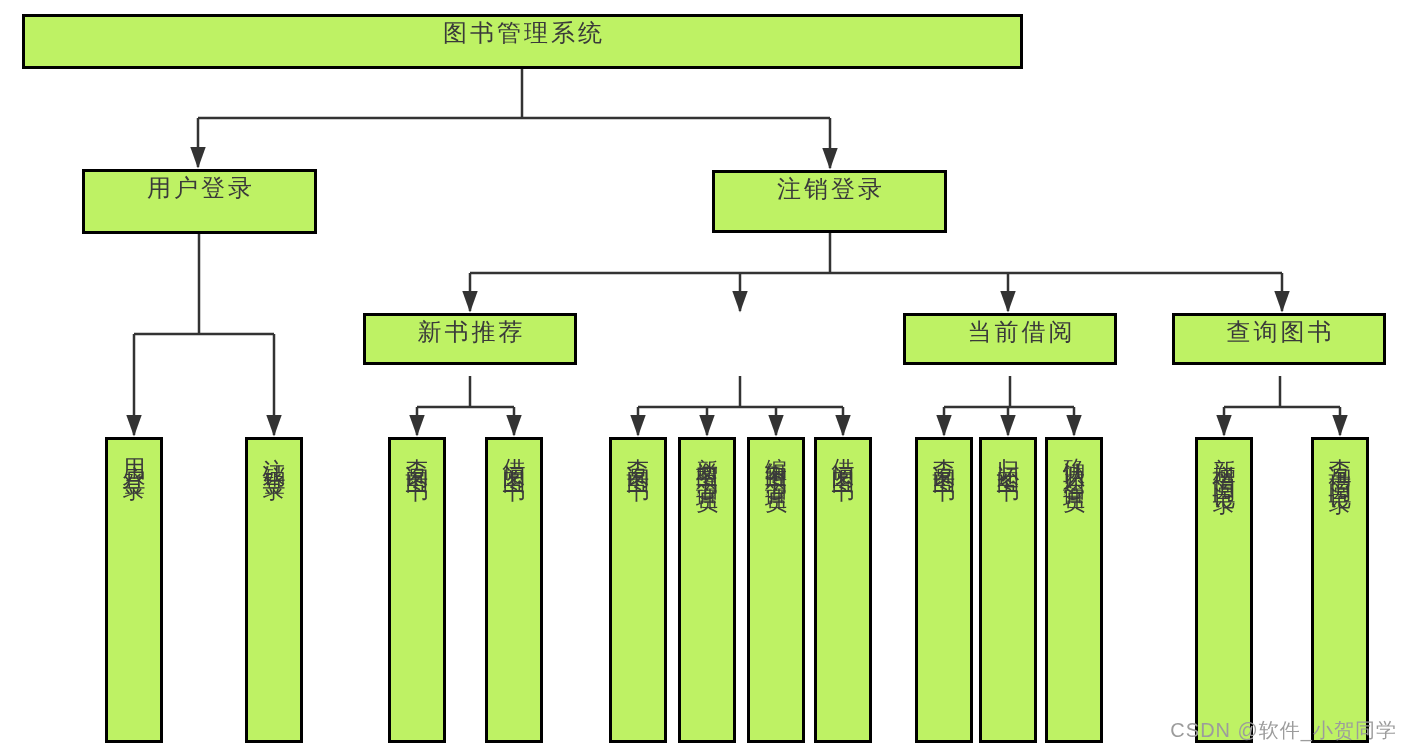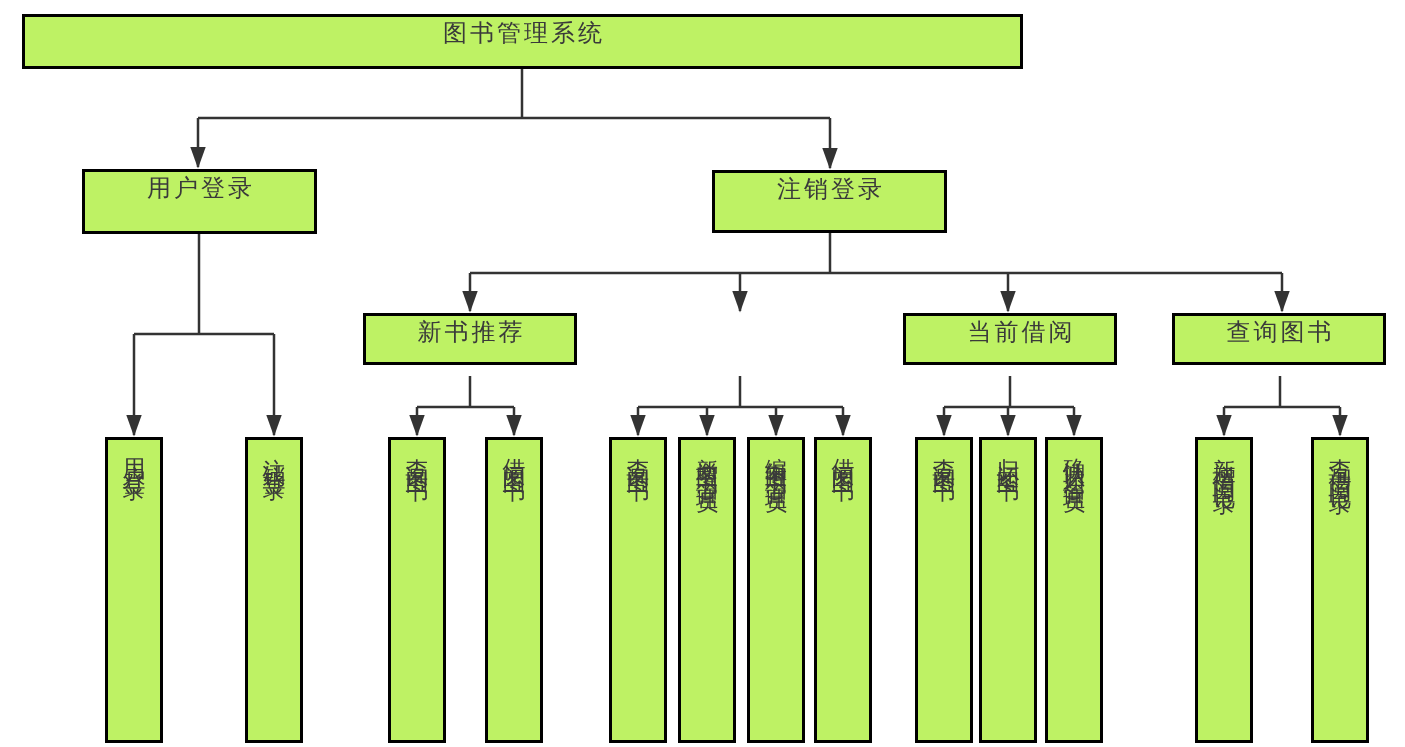--- a/index.html
+++ b/index.html
@@ -180,14 +180,15 @@
   <div class="box leaf" style="left:1045px">
     <span class="v-label long">确认归还（管理员）</span>
   </div>
   <div class="box leaf" style="left:1195px">
     <span class="v-label">新增借阅记录</span>
   </div>
   <div class="box leaf" style="left:1311px">
     <span class="v-label">查询借阅记录</span>
   </div>
 
+  <div class="watermark">CSDN @软件_小贺同学</div>
 
 </div>
 
 </body></html>

